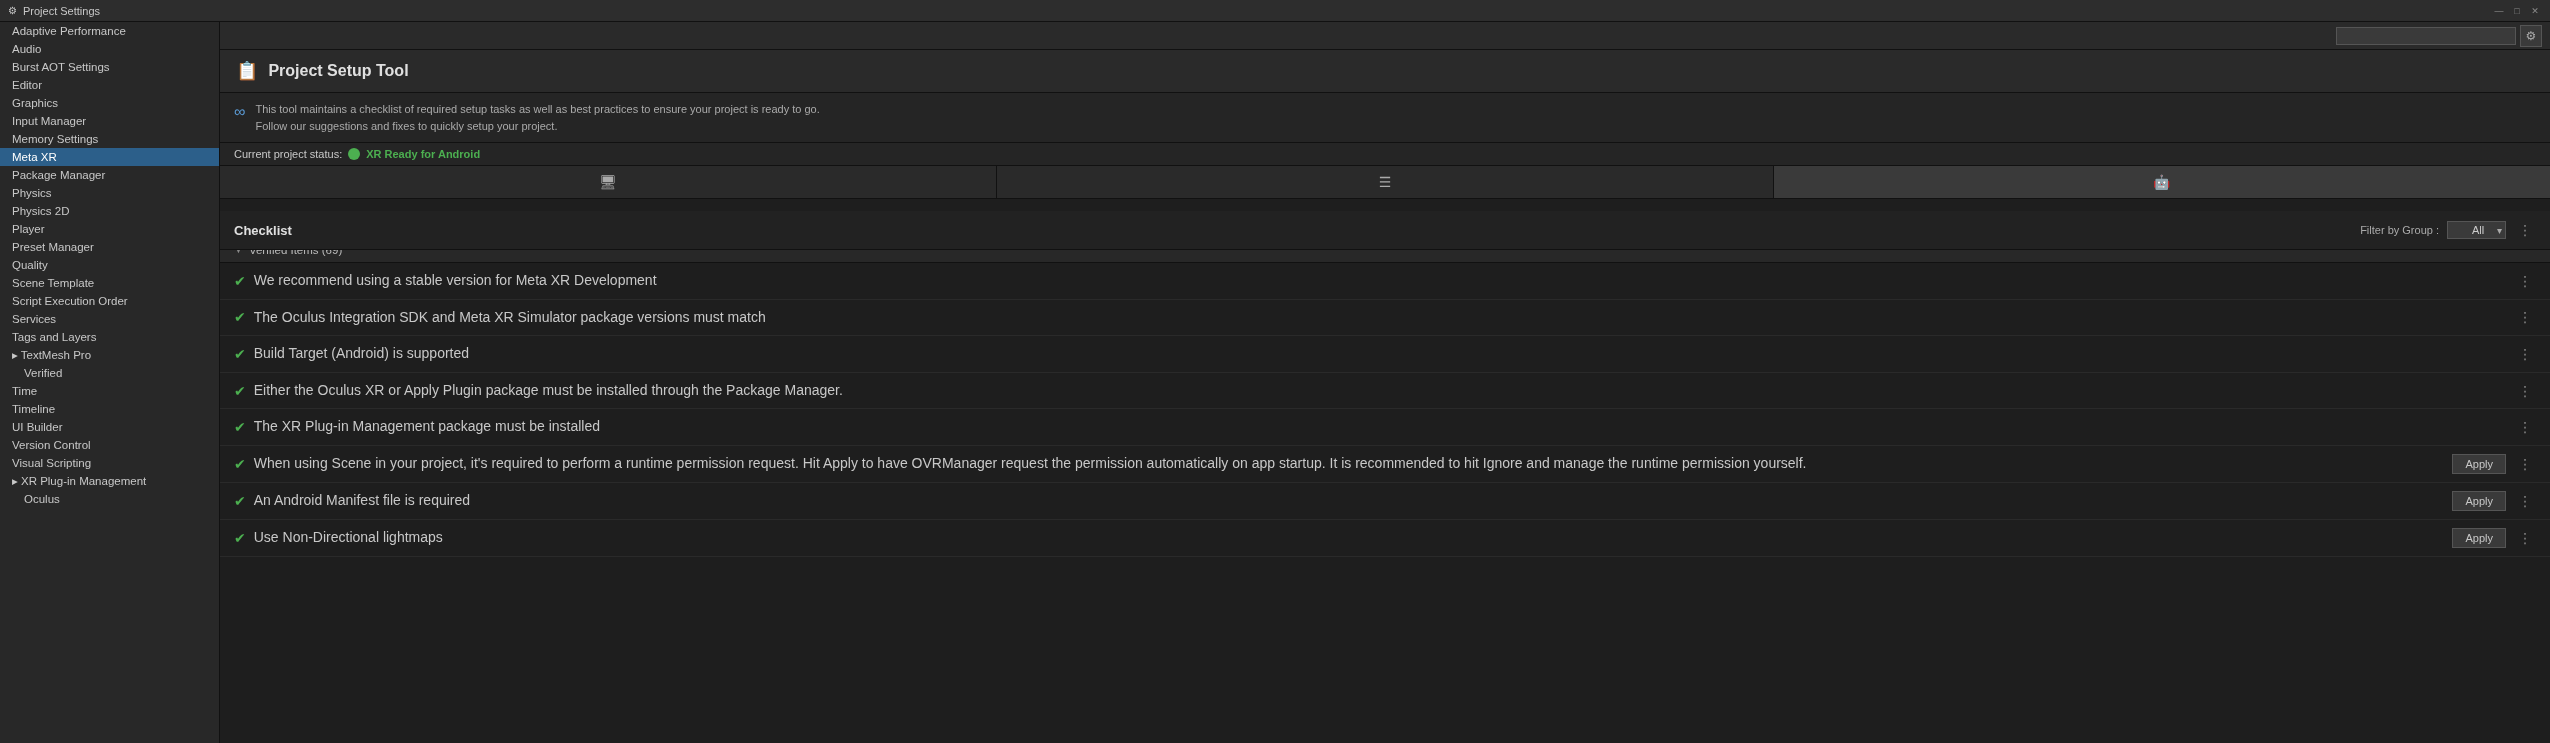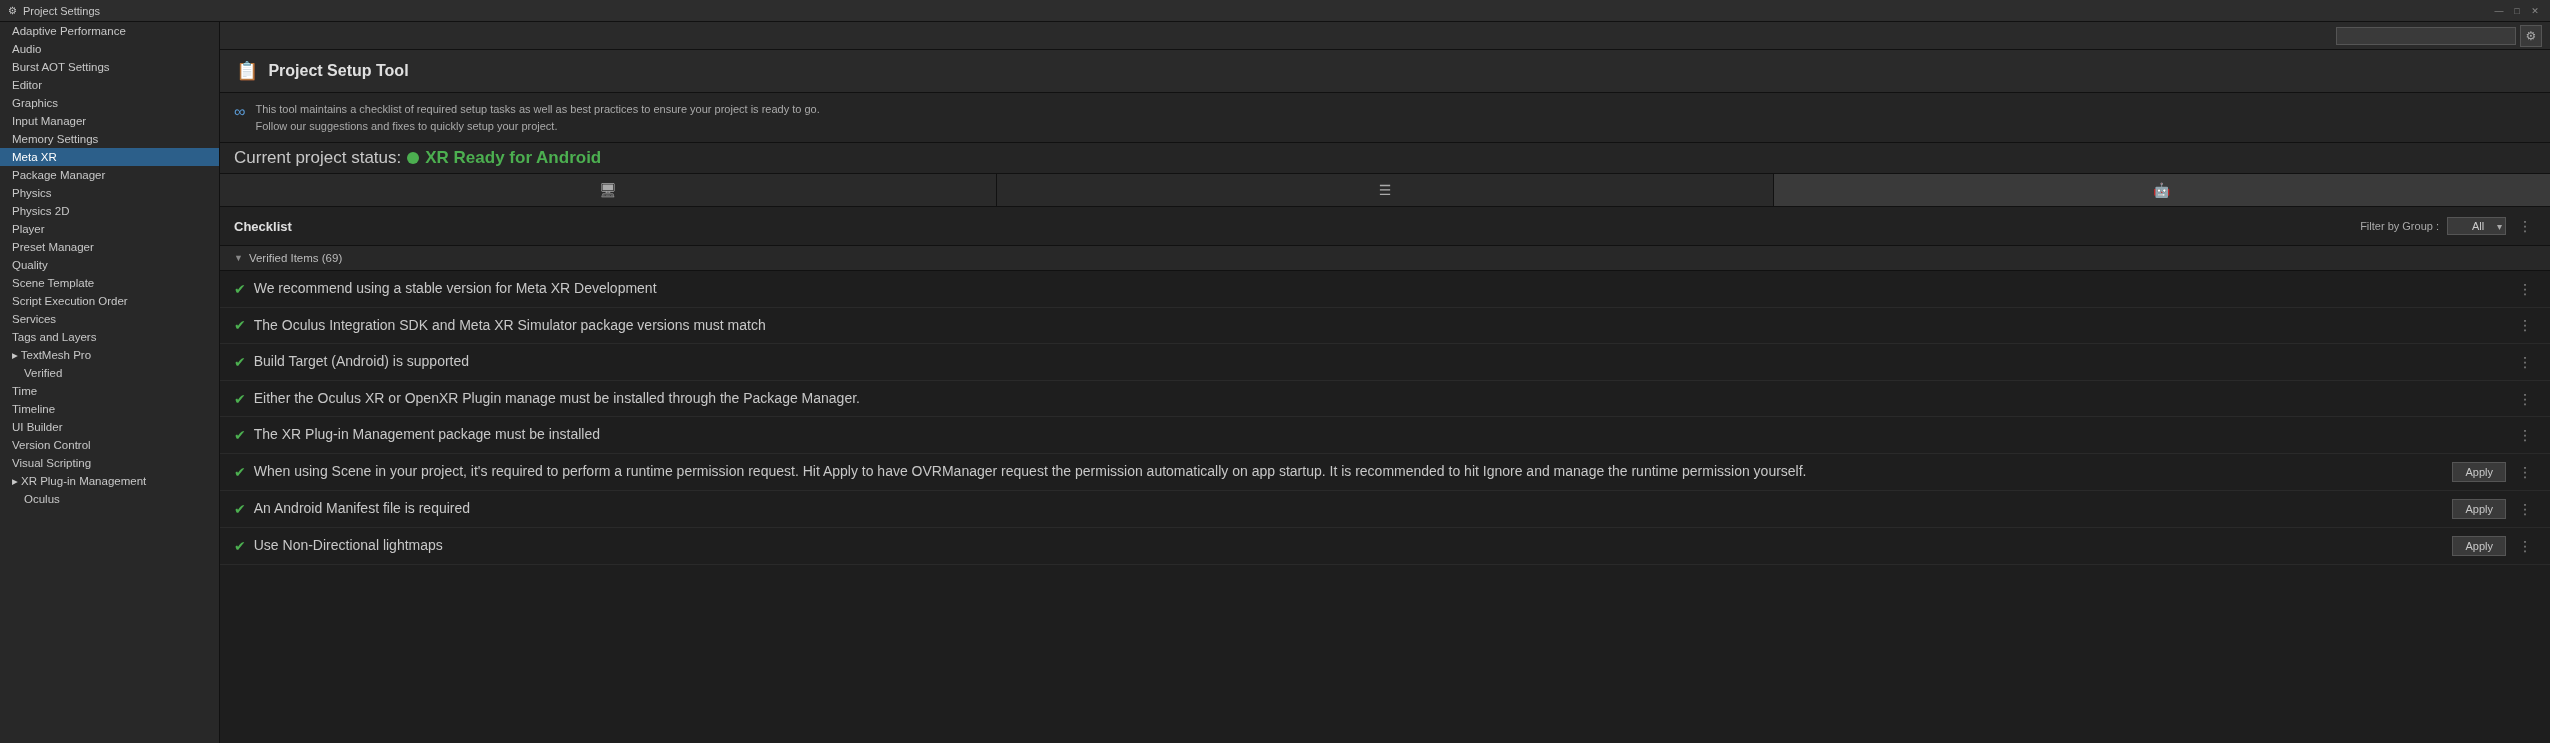--- a/index.html
+++ b/index.html
@@ -128,21 +128,21 @@
     }
     .info-text {
       font-size: 11px;
       color: #aaa;
       line-height: 1.5;
     }
     .status-bar {
       background: #252525;
       padding: 5px 14px;
       border-bottom: 1px solid #111;
-      font-size: 17px;
+      font-size: 11px;
       display: flex;
       align-items: center;
       gap: 6px;
       flex-shrink: 0;
     }
     .status-dot {
       width: 12px;
       height: 12px;
       border-radius: 50%;
       background: #4caf50;
@@ -183,21 +183,21 @@
       background: #1e1e1e;
     }
     .checklist-header {
       display: flex;
       align-items: center;
       justify-content: space-between;
       padding: 10px 14px;
       border-bottom: 1px solid #111;
       background: #222;
       position: sticky;
-      top: 0;
+      top: 12px;
       z-index: 10;
     }
     .checklist-title {
       font-size: 13px;
       font-weight: 600;
       color: #e0e0e0;
     }
     .filter-group {
       display: flex;
       align-items: center;
@@ -417,21 +417,21 @@
             <span class="row-text">The Oculus Integration SDK and Meta XR Simulator package versions must match</span>
             <span class="row-kebab">⋮</span>
           </div>
           <div class="checklist-row">
             <span class="check-icon">✔</span>
             <span class="row-text">Build Target (Android) is supported</span>
             <span class="row-kebab">⋮</span>
           </div>
           <div class="checklist-row">
             <span class="check-icon">✔</span>
-            <span class="row-text">Either the Oculus XR or OpenXR Plugin manage must be installed through the Package Manager.</span>
+            <span class="row-text">Either the Oculus XR or Apply Plugin package must be installed through the Package Manager.</span>
             <span class="row-kebab">⋮</span>
           </div>
           <div class="checklist-row">
             <span class="check-icon">✔</span>
             <span class="row-text">The XR Plug-in Management package must be installed</span>
             <span class="row-kebab">⋮</span>
           </div>
           <div class="checklist-row">
             <span class="check-icon">✔</span>
             <span class="row-text">When using Scene in your project, it's required to perform a runtime permission request. Hit Apply to have OVRManager request the permission automatically on app startup. It is recommended to hit Ignore and manage the runtime permission yourself.</span>

